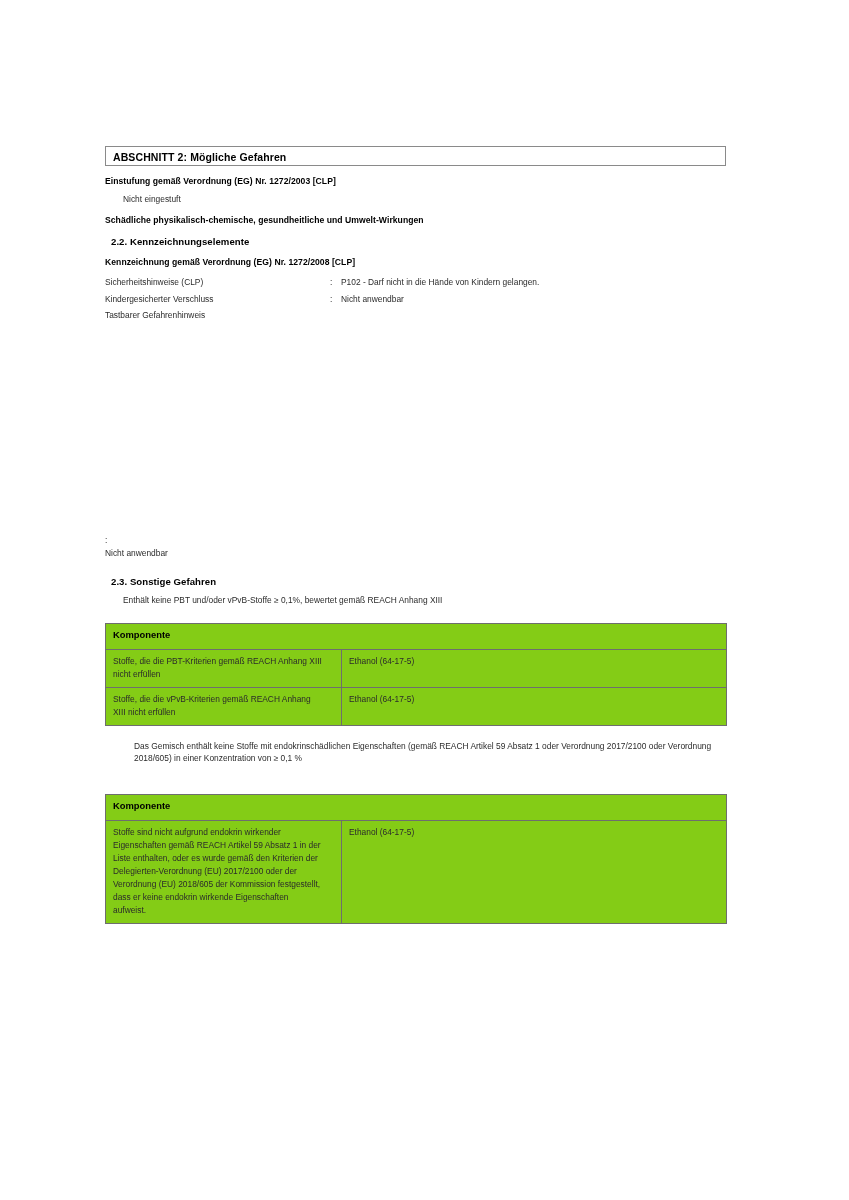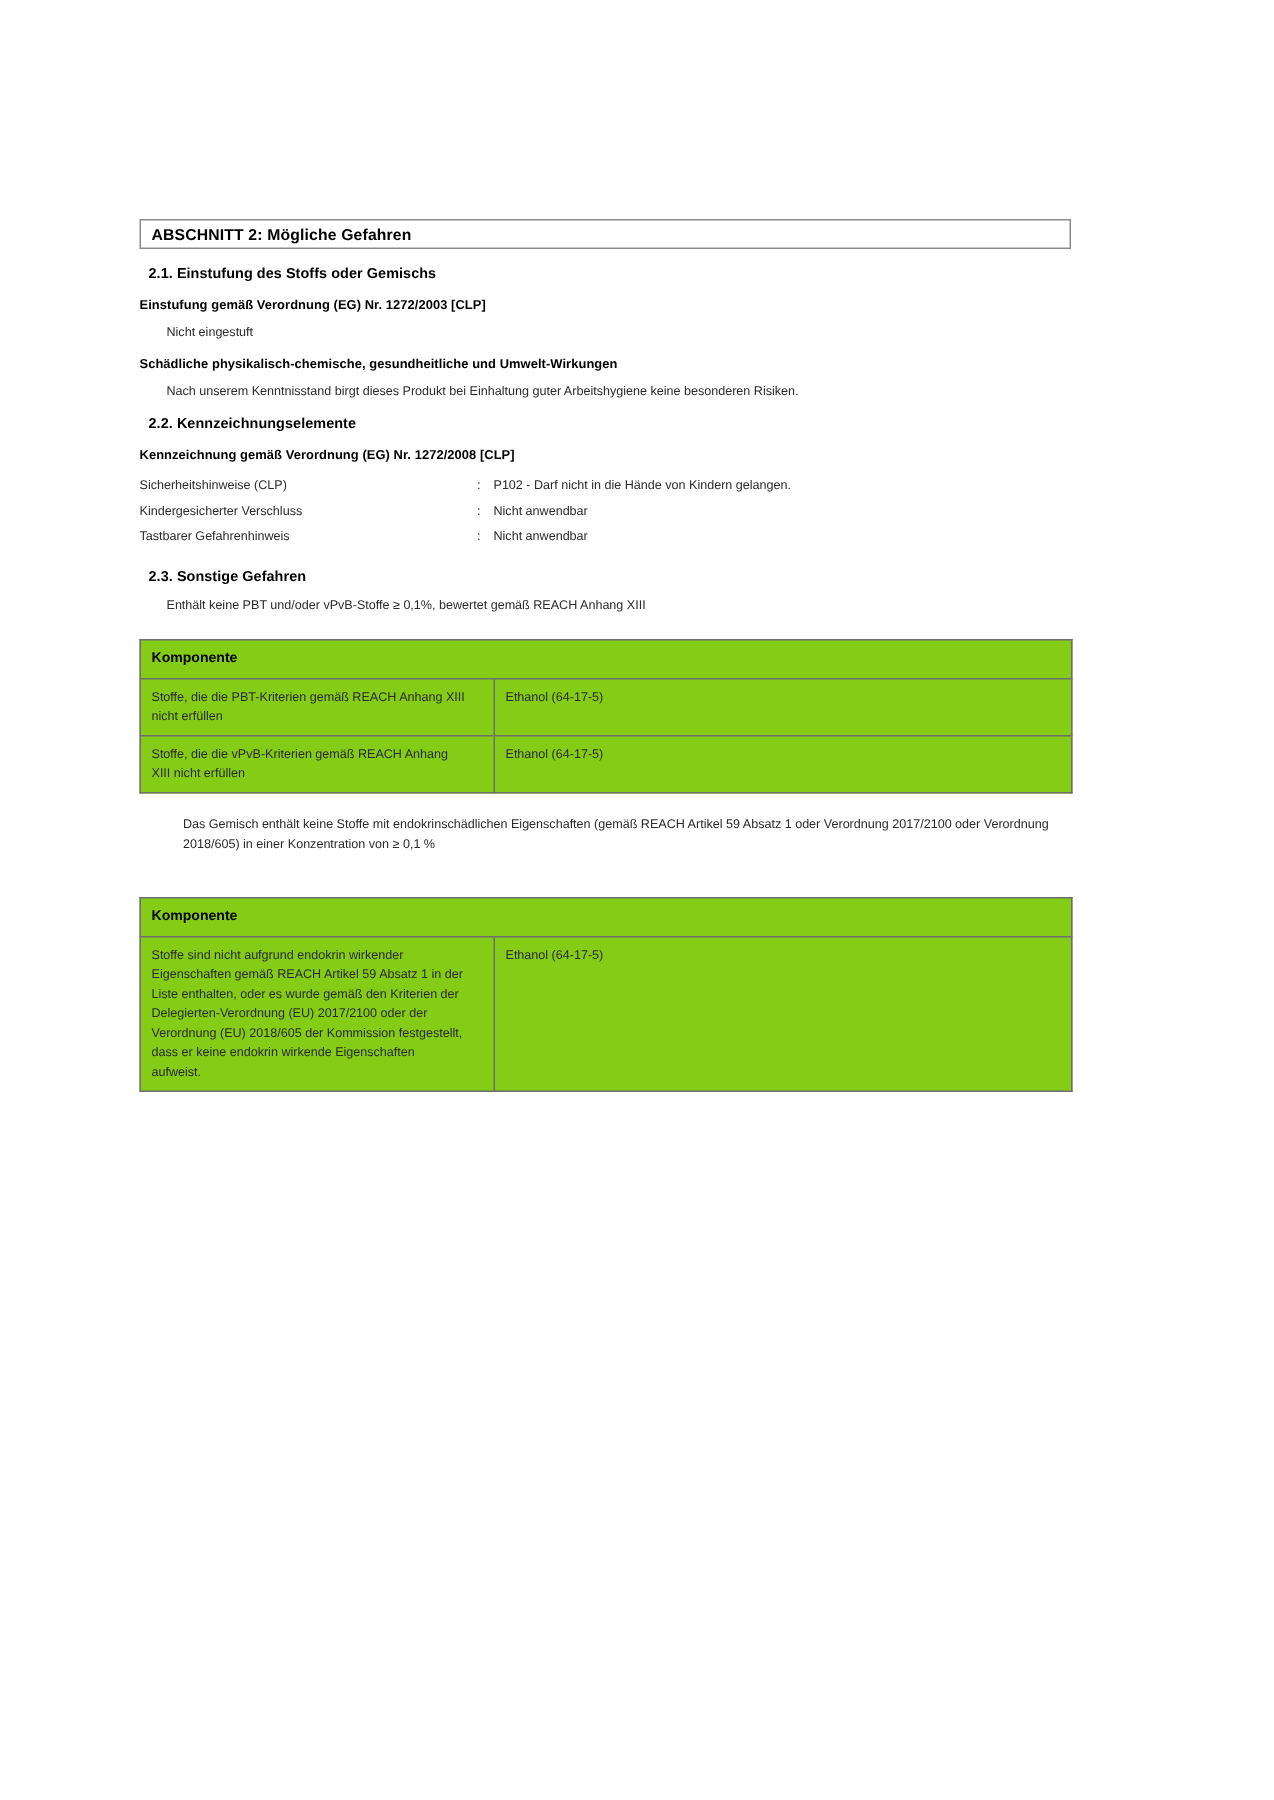--- a/index.html
+++ b/index.html
@@ -18,21 +18,21 @@
   }
 
   .page {
     position: absolute;
     inset: 0;
     background: #ffffff;
   }
 
   .content {
     position: absolute;
-    left: 93px;
+    left: 105px;
     top: 146px;
     width: 621px;
   }
 
   
   .section-banner {
     border: 1px solid #8a8a8a;
     height: 20px;
     line-height: 20px;
     padding: 0 0 0 7px;
@@ -72,21 +72,21 @@
   .defs {
     margin-top: 9px;
   }
   .def-row {
     display: flex;
     align-items: flex-start;
     font-size: 8.4px;
     color: #2b2b2b;
     margin-bottom: 4px;
   }
-  .def-row:last-child { margin-bottom: 16px; }
+  .def-row:last-child { margin-bottom: 16px; flex-direction: column; }
   .def-label {
     width: 225px;
     flex: 0 0 225px;
     line-height: 1.5;
   }
   .def-colon {
     width: 11px;
     flex: 0 0 11px;
     line-height: 1.5;
   }
@@ -129,27 +129,25 @@
   .gap-note { margin-top: 14px; margin-left: 11px; }
 </style>
 </head>
 <body>
 
 <div class="page">
   <div class="content">
 
     <div class="section-banner">ABSCHNITT 2: Mögliche Gefahren</div>
 
-    <div class="h2">2.1. Einstufung des Stoffs oder Gemischs</div>
 
     <div class="h3">Einstufung gemäß Verordnung (EG) Nr. 1272/2003 [CLP]</div>
     <div class="p tight">Nicht eingestuft</div>
 
     <div class="h3">Schädliche physikalisch-chemische, gesundheitliche und Umwelt-Wirkungen</div>
-    <div class="p tight">Nach unserem Kenntnisstand birgt dieses Produkt bei Einhaltung guter Arbeitshygiene keine besonderen Risiken.</div>
 
     <div class="h2">2.2. Kennzeichnungselemente</div>
 
     <div class="h3">Kennzeichnung gemäß Verordnung (EG) Nr. 1272/2008 [CLP]</div>
 
     <div class="defs">
 
       <div class="def-row">
         <div class="def-label">Sicherheitshinweise (CLP)</div>
         <div class="def-colon">:</div>

